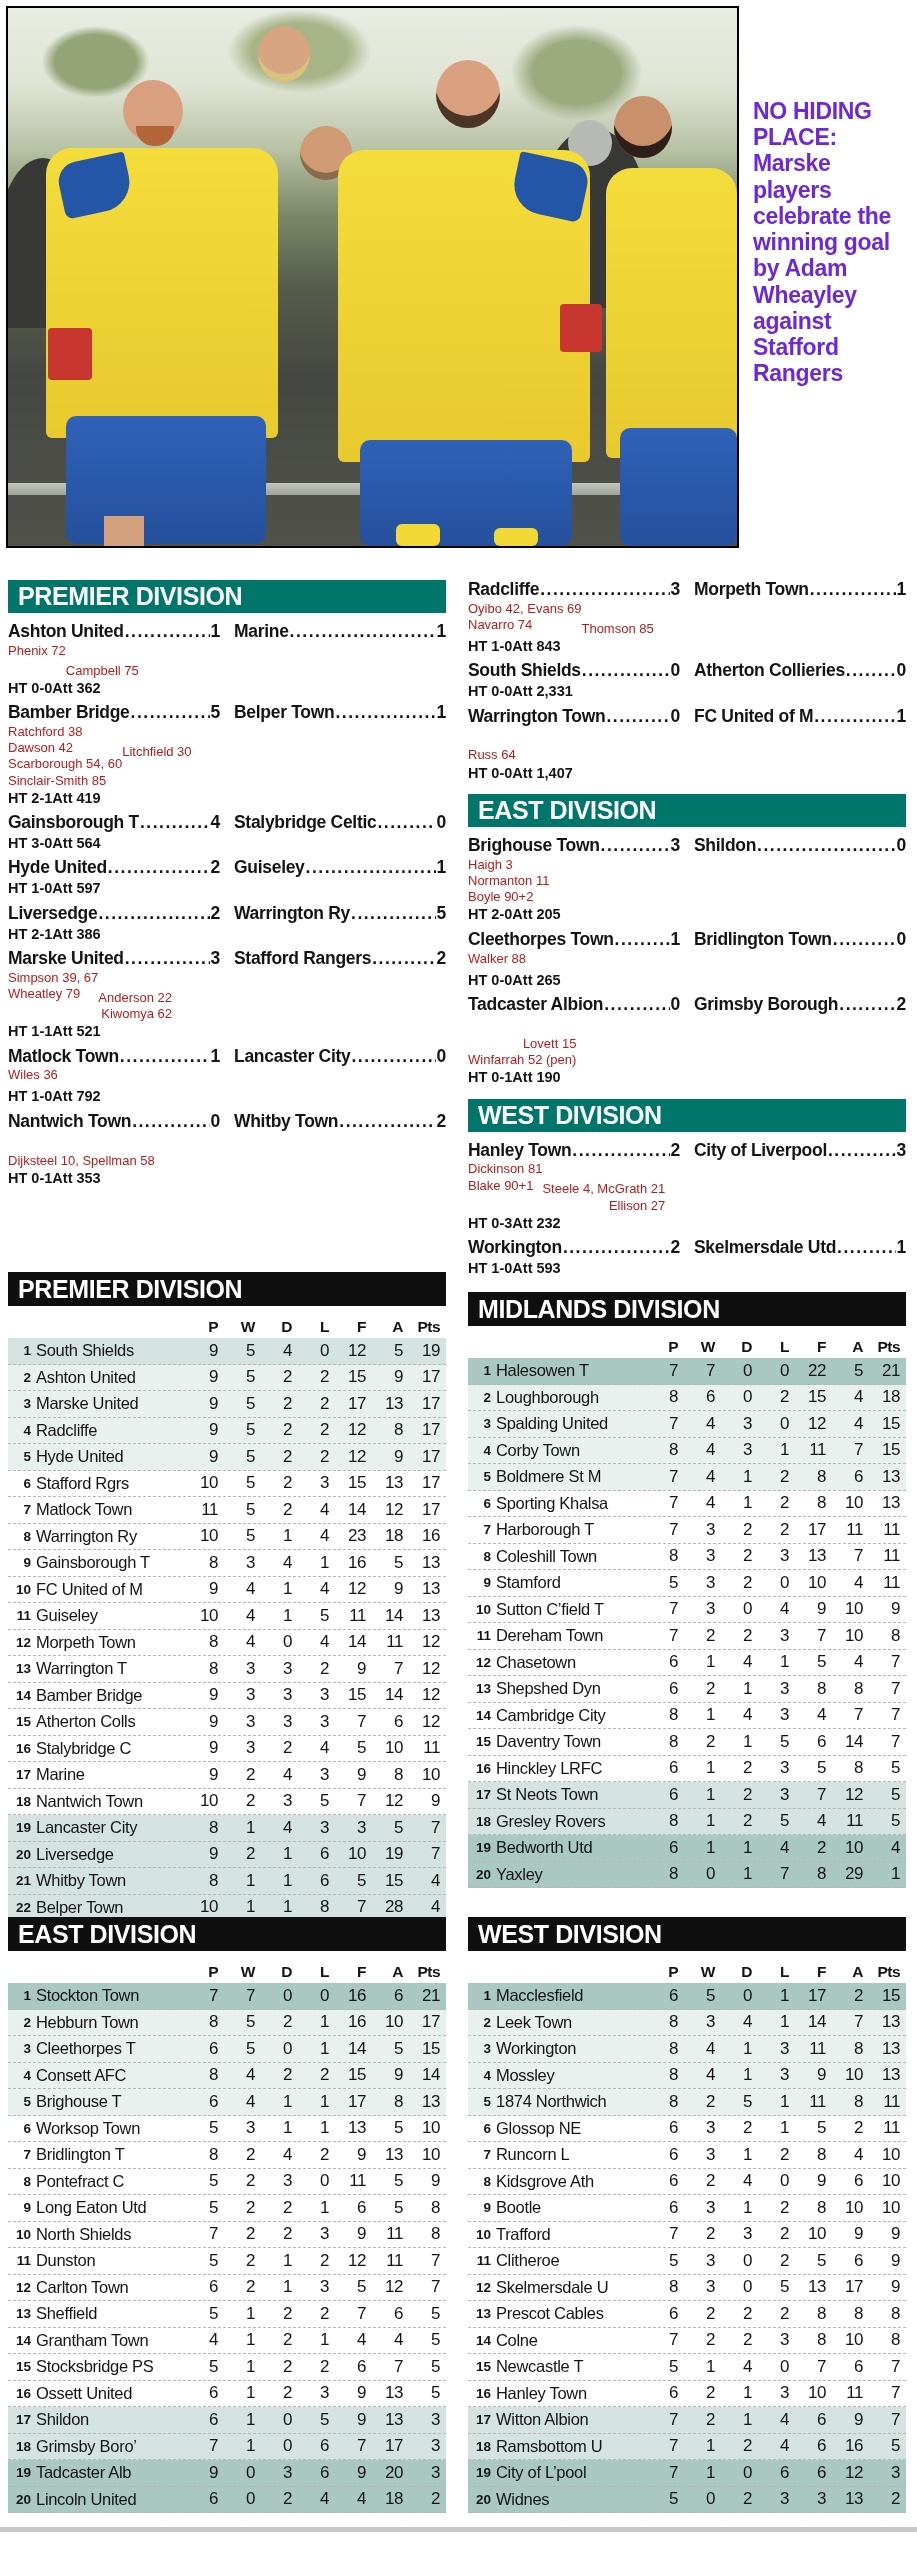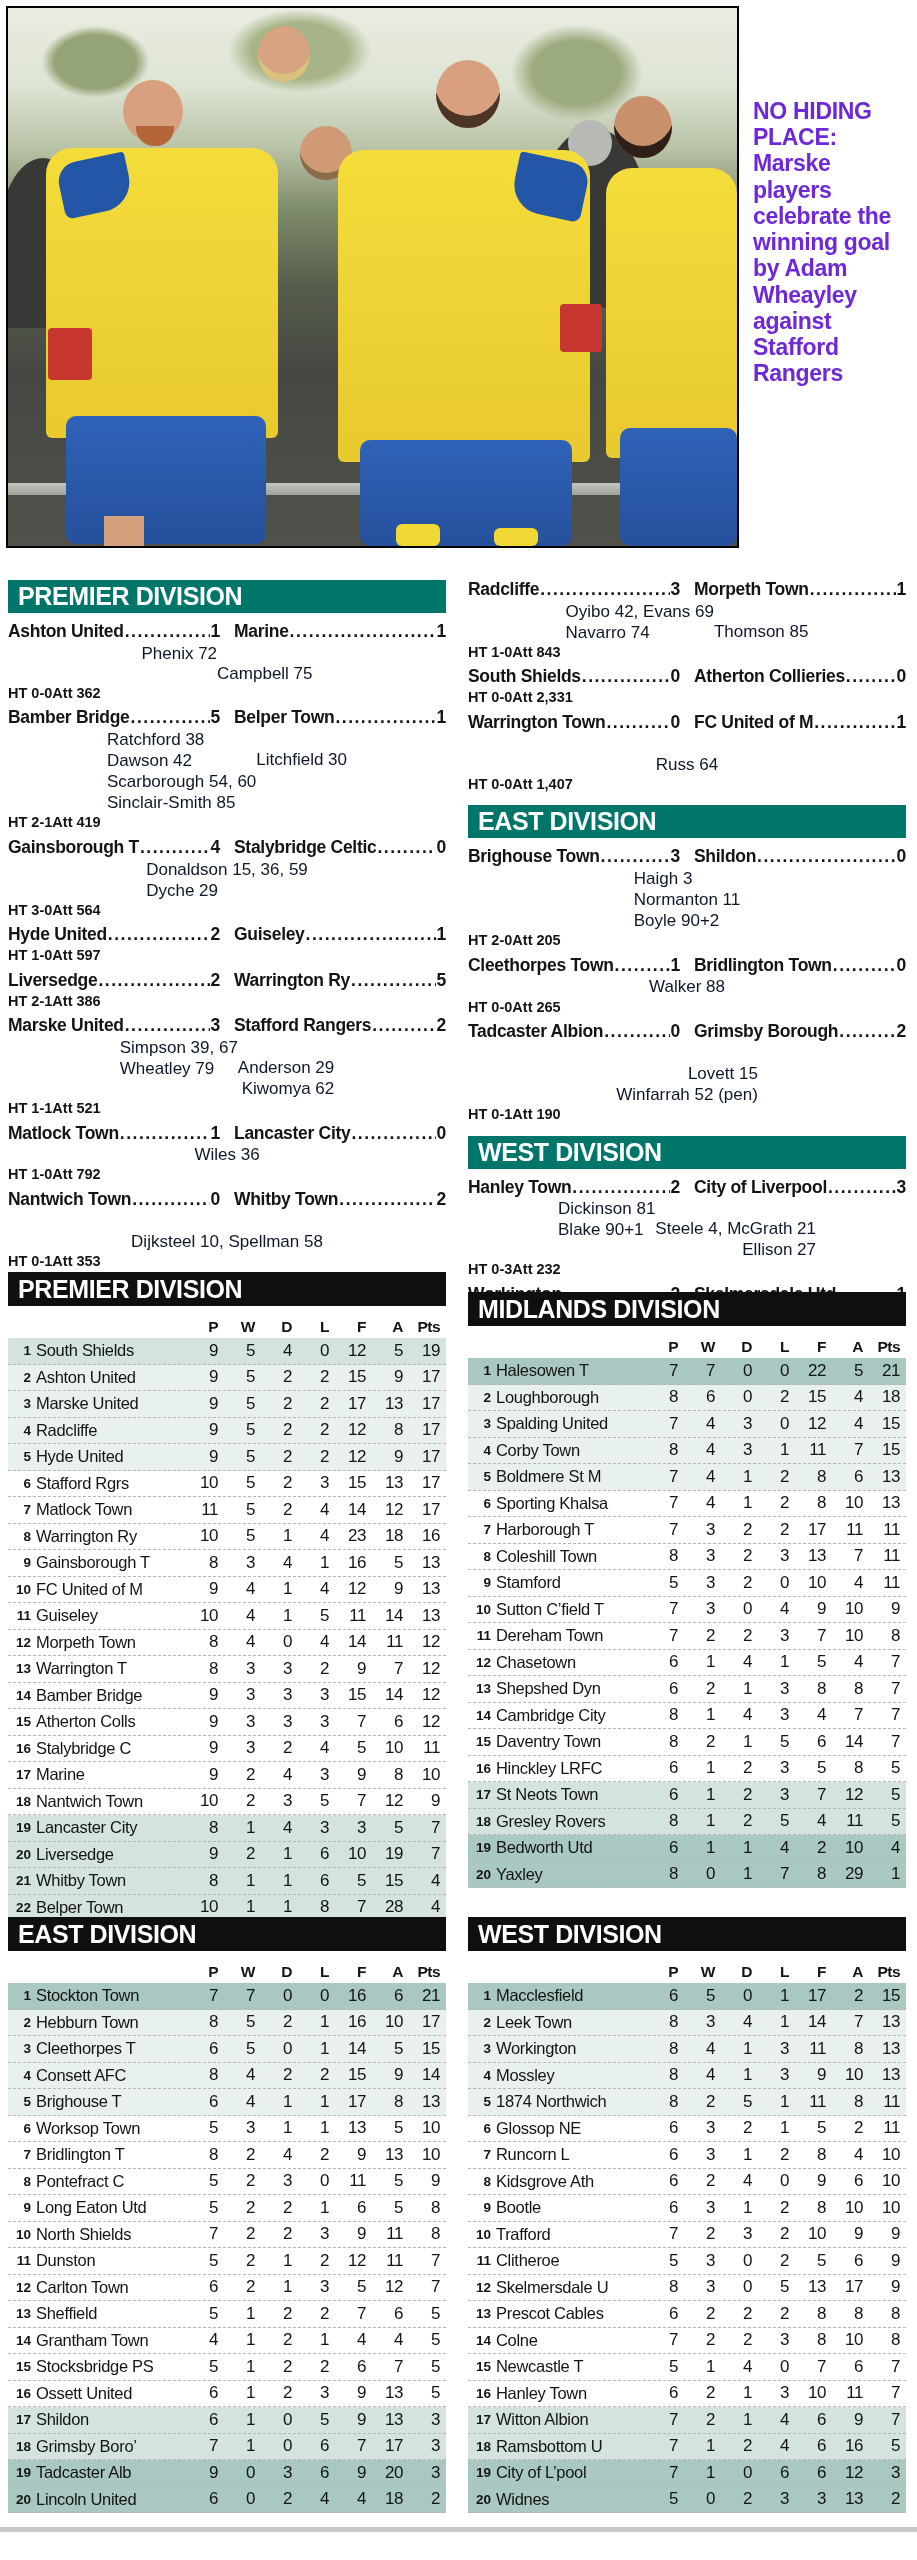--- a/index.html
+++ b/index.html
@@ -34,21 +34,21 @@
   .sec-header{height:33px;line-height:33px;color:#fff;font-weight:bold;font-size:25px;
               letter-spacing:-0.4px;padding-left:10px;margin-bottom:7px;}
   .sec-header.teal{background:#00766b;}
   .results-col .sec-header{margin-top:2px;}
   .results-col .sec-header:not(:first-child){margin-top:11px;}
   .match{margin-bottom:3px;}
   .m-line{display:flex;gap:14px;font-weight:bold;font-size:17.5px;letter-spacing:-0.3px;line-height:1.3;}
   .m-half{display:flex;flex:1;min-width:0;align-items:baseline;}
   .m-dots{flex:1;overflow:hidden;white-space:nowrap;margin:0 1px;}
   .m-dots::after{content:"....................................................";letter-spacing:1.5px;}
-  .m-scorers{display:flex;justify-content:center;font-size:17px;line-height:1.24;color:#0f172a;}
+  .m-scorers{display:flex;justify-content:flex-start;font-size:13px;line-height:1.24;color:#b91c1c;}
   .m-scorers .away{text-align:right;margin-top:20px;}
   .m-htatt{display:flex;justify-content:flex-start;font-weight:bold;font-size:14.5px;line-height:1.35;}
 
   
   .table-block{position:absolute;width:438px;}
   .tbl-header{height:34px;line-height:34px;background:#0f0f0f;color:#fff;font-weight:bold;
               font-size:25px;letter-spacing:-0.4px;padding-left:10px;}
   .t-colhead{display:flex;align-items:flex-end;font-weight:bold;font-size:15.5px;height:30px;
              padding:0 6px 2px 2px;}
   .t-row{display:flex;align-items:center;height:25.5px;border-bottom:1px dashed #b7b7b7;
@@ -167,27 +167,20 @@
             <span class="m-name">Gainsborough T</span>
             <span class="m-dots"></span>
             <span class="m-score">4</span>
           </span>
           <span class="m-half">
             <span class="m-name">Stalybridge Celtic</span>
             <span class="m-dots"></span>
             <span class="m-score">0</span>
           </span>
         </div>
-        <div class="m-scorers">
-          <div class="home">
-            <div>Donaldson 15, 36, 59</div>
-            <div>Dyche 29</div>
-          </div>
-          <div class="away"></div>
-        </div>
         <div class="m-htatt">
           <span>HT 3-0</span>
           <span>Att 564</span>
         </div>
       </div>
       <div class="match">
         <div class="m-line">
           <span class="m-half">
             <span class="m-name">Hyde United</span>
             <span class="m-dots"></span>
@@ -234,21 +227,21 @@
             <span class="m-dots"></span>
             <span class="m-score">2</span>
           </span>
         </div>
         <div class="m-scorers">
           <div class="home">
             <div>Simpson 39, 67</div>
             <div>Wheatley 79</div>
           </div>
           <div class="away">
-            <div>Anderson 29</div>
+            <div>Anderson 22</div>
             <div>Kiwomya 62</div>
           </div>
         </div>
         <div class="m-htatt">
           <span>HT 1-1</span>
           <span>Att 521</span>
         </div>
       </div>
       <div class="match">
         <div class="m-line">

